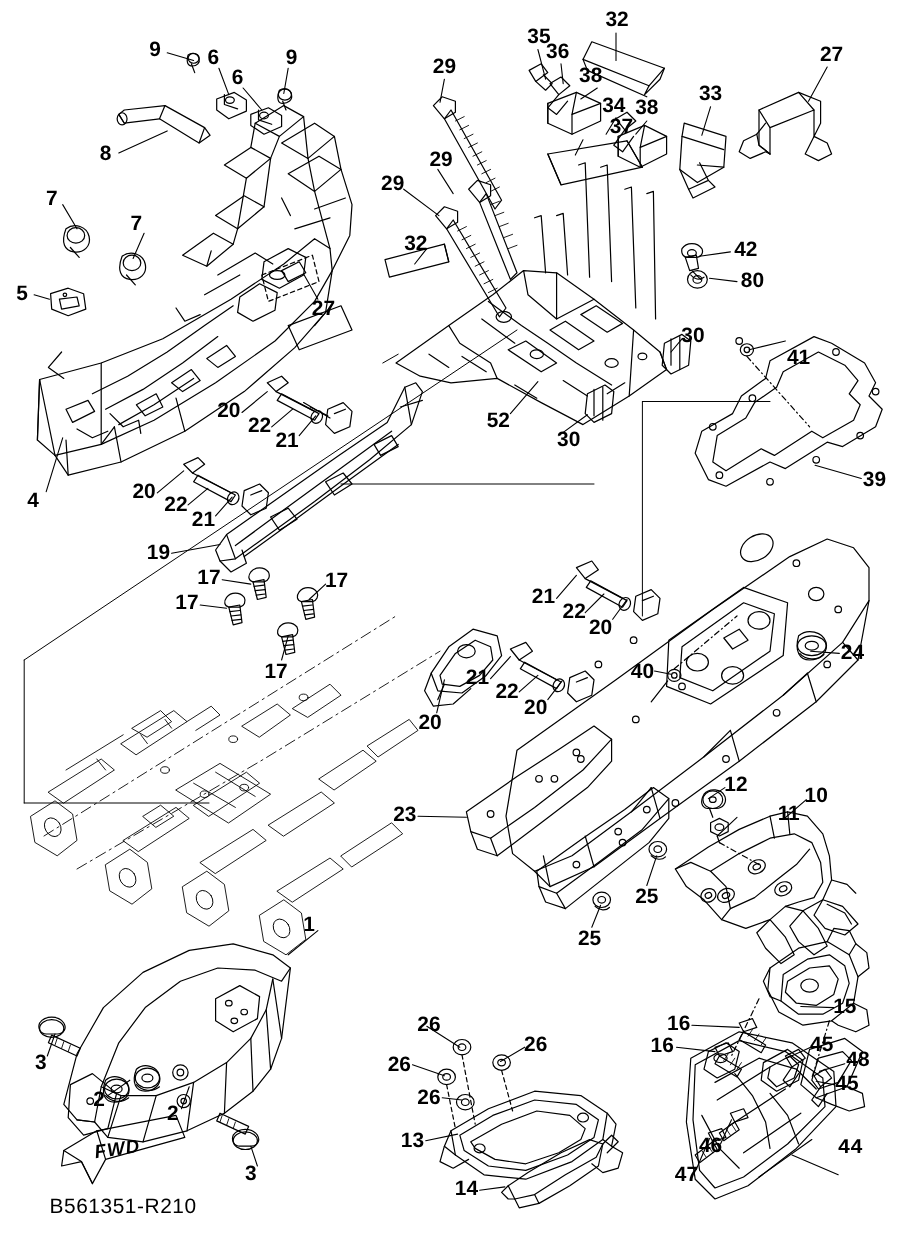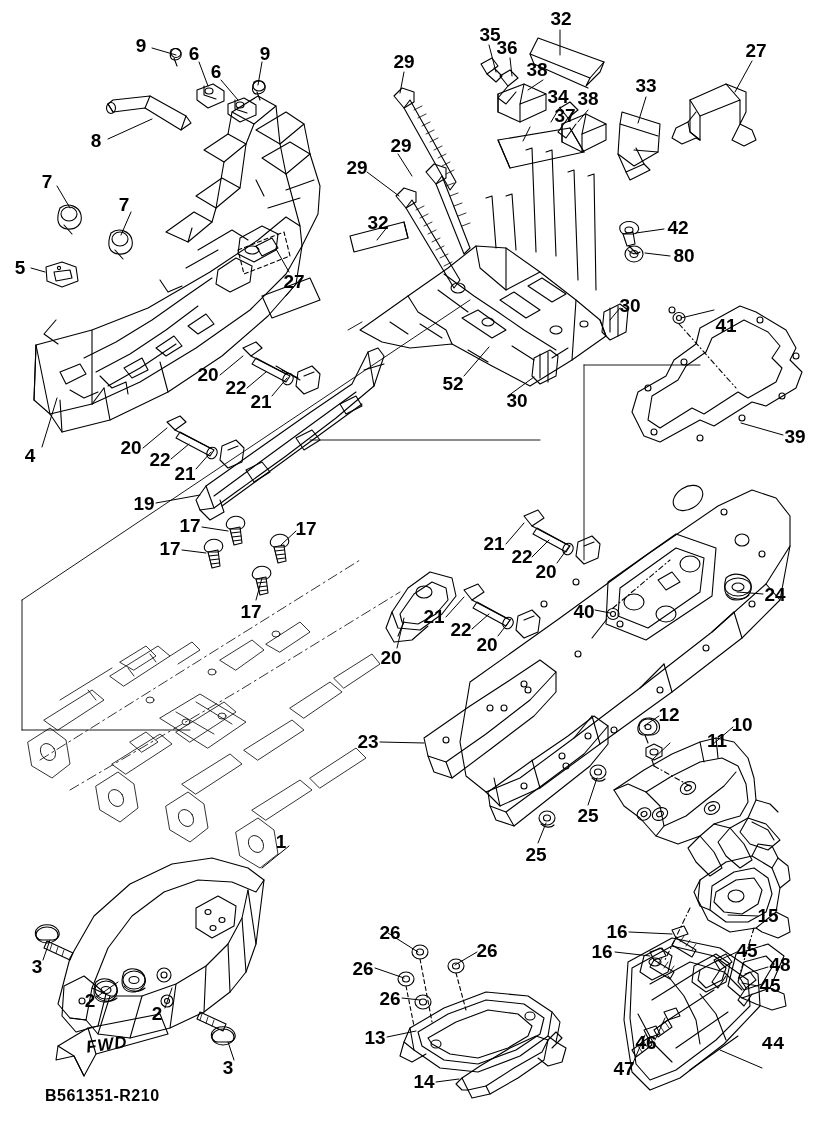--- a/index.html
+++ b/index.html
@@ -21,22 +21,22 @@
     line-height:1;
     white-space:nowrap;
     letter-spacing:0px;
     transform:translate(-50%,-50%);
     -webkit-user-select:none;user-select:none;
   }
   #partcode{
     position:absolute;
     left:45px;top:1087px;
     font-family:"Liberation Sans", sans-serif;
-    font-size:16px;
-    font-weight:700;
+    font-size:19px;
+    font-weight:400;
     color:#000000;
     letter-spacing:0.5px;
     white-space:nowrap;
   }
   #fwdlabel{
     position:absolute;
     left:86px;top:1035px;
     transform:rotate(-8deg);
     font-family:"Liberation Sans", sans-serif;
     font-size:17px;

